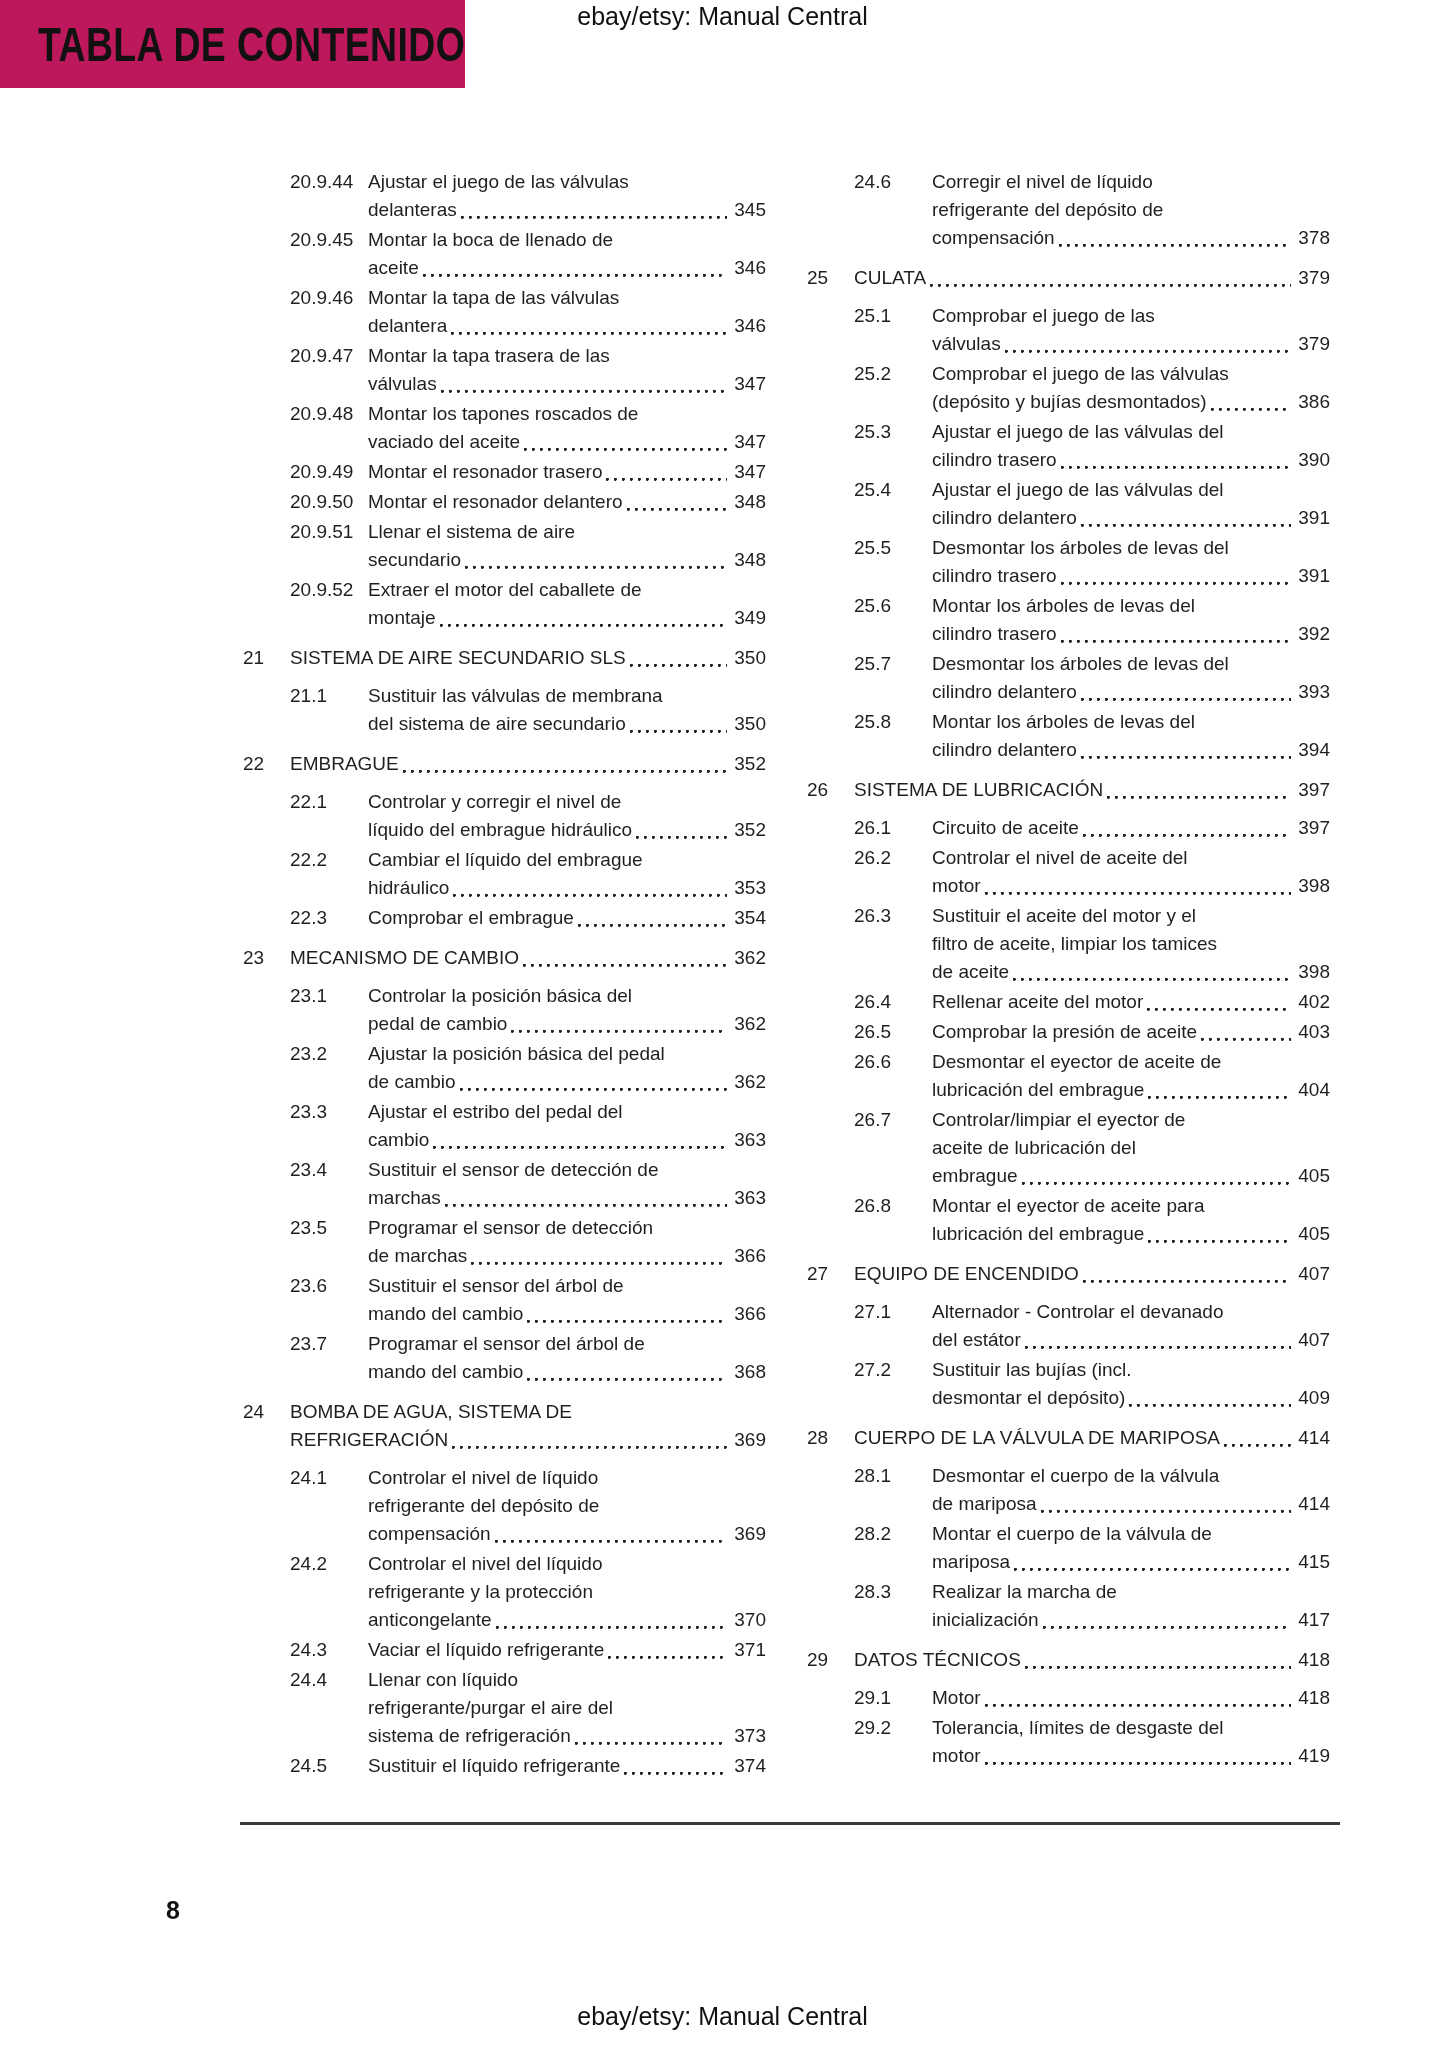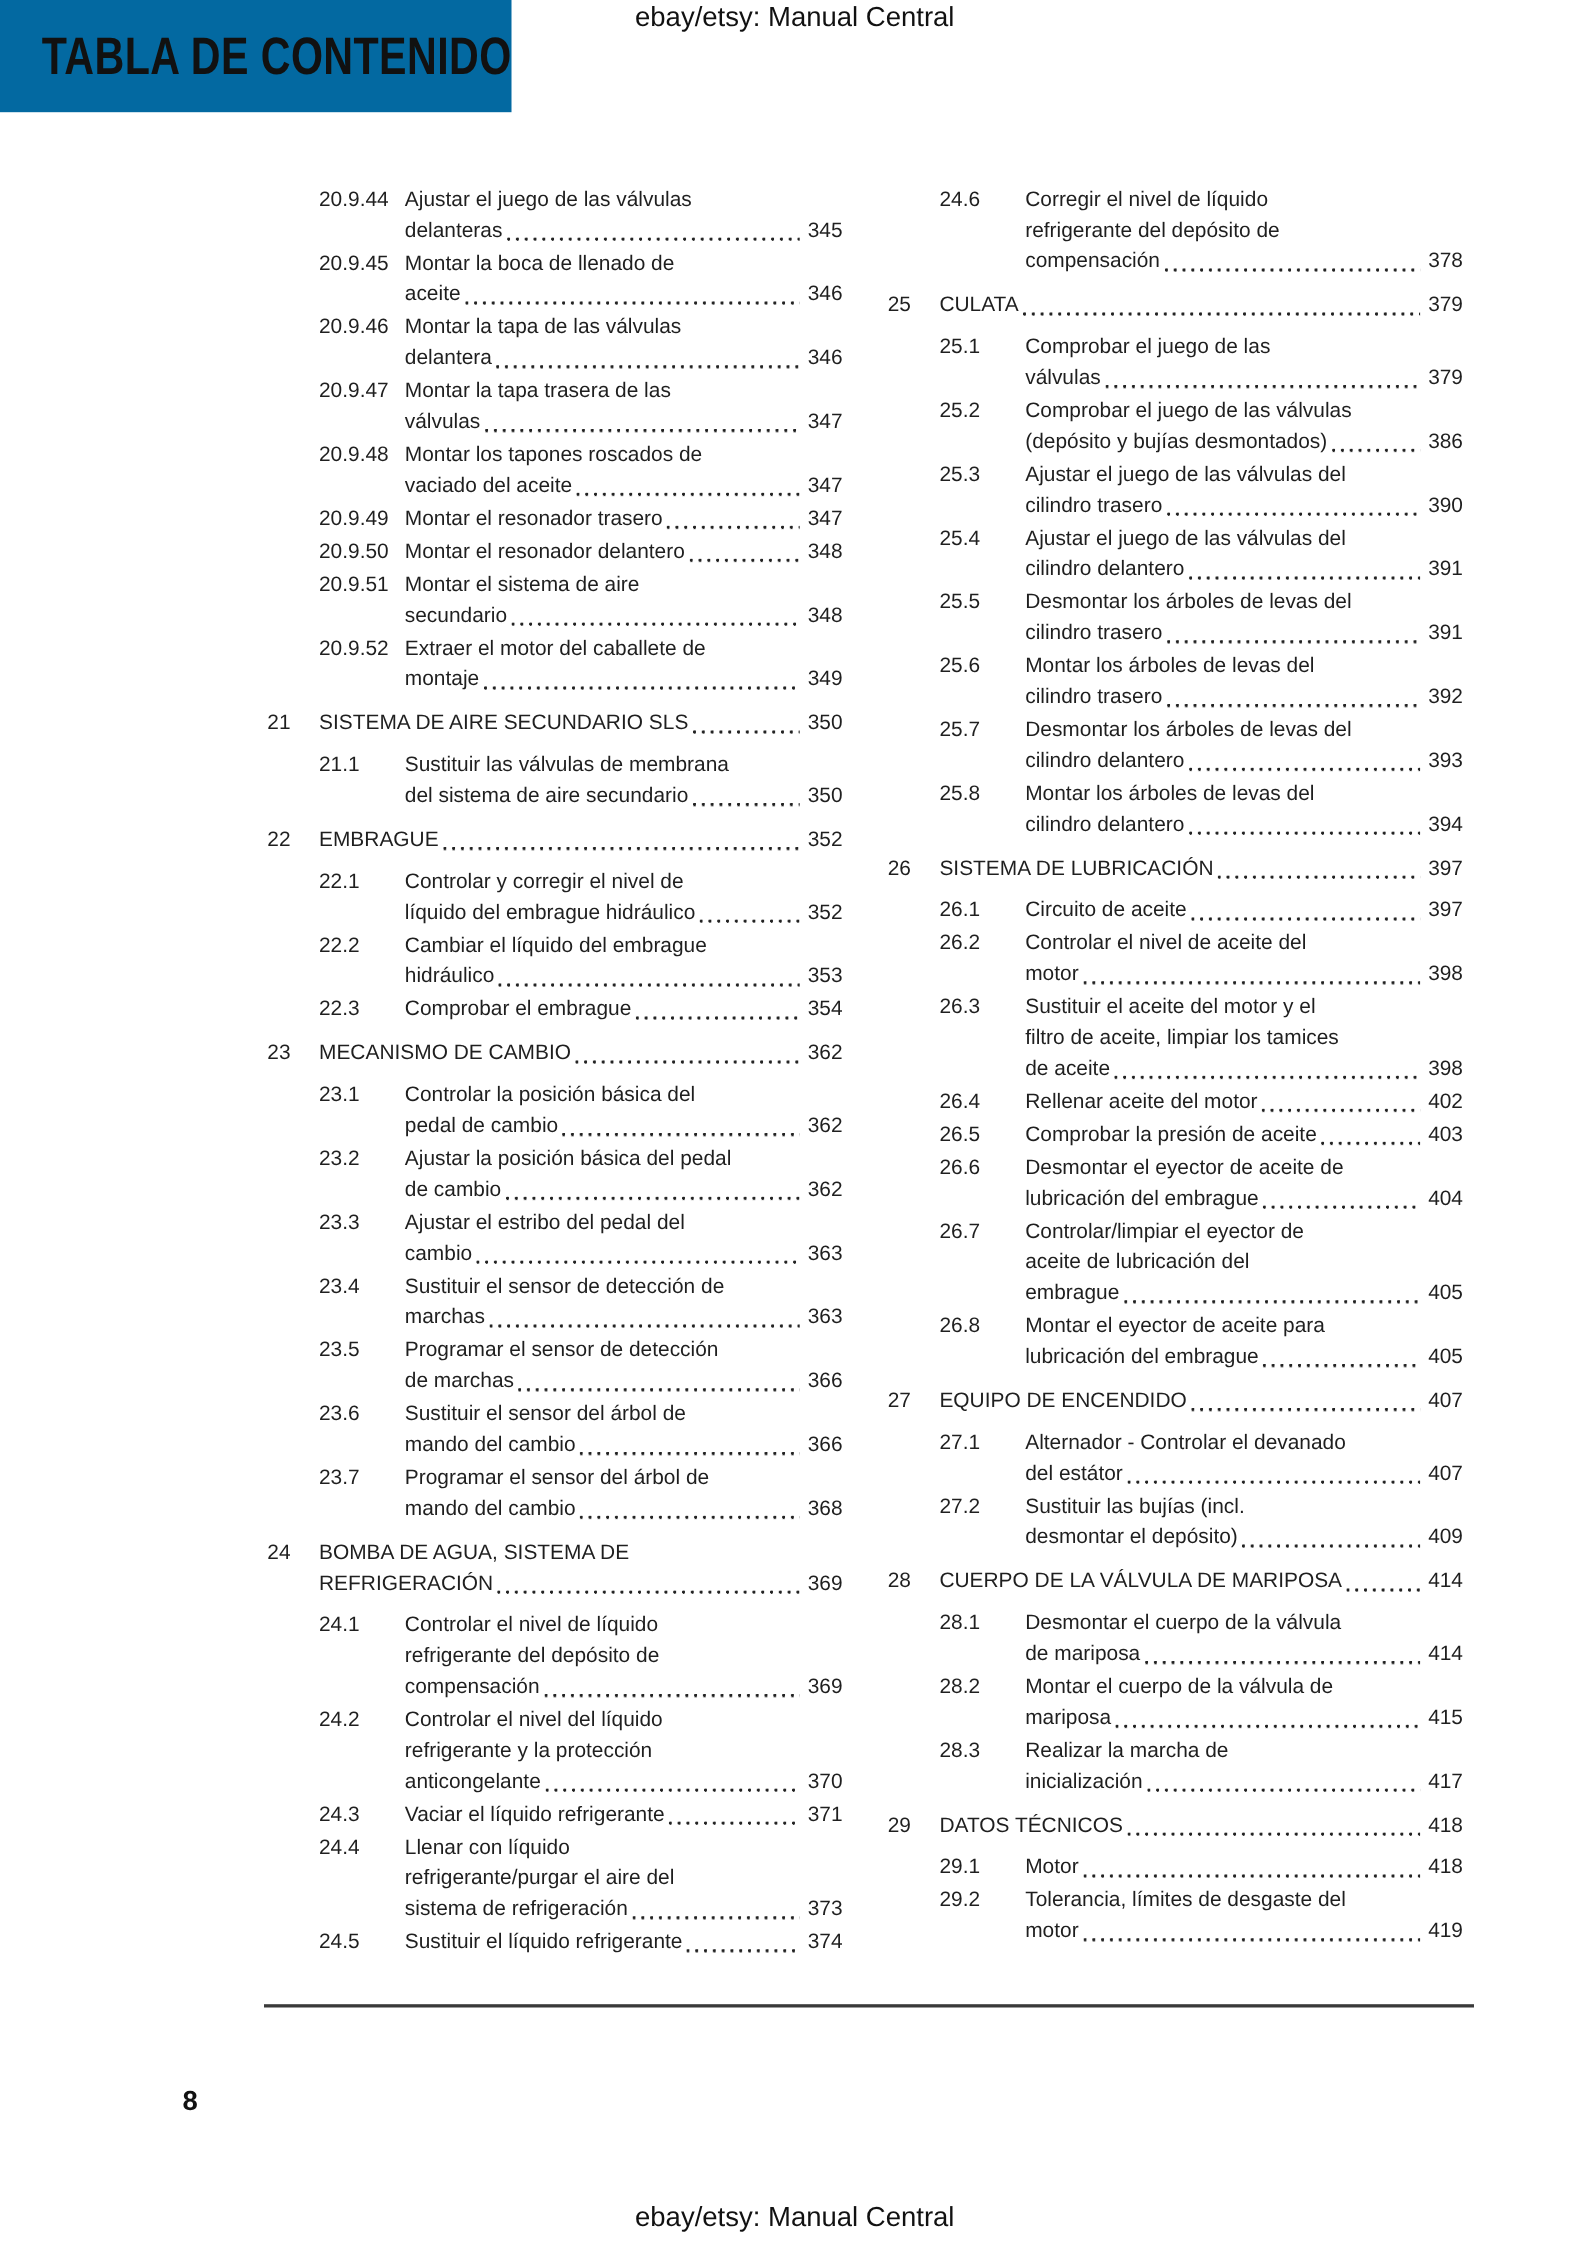--- a/index.html
+++ b/index.html
@@ -6,22 +6,22 @@
   .page{
     position:relative;
     width:1445px;height:2045px;
     background:#ffffff;
     font-family:"Liberation Sans", sans-serif;
     color:#1f1f1f;
     overflow:hidden;
   }
   .title-box{
     position:absolute;left:0;top:0;
-    width:465px;height:102px;
-    background:#0369a1;
+    width:465px;height:88px;
+    background:#be185d;
     display:flex;align-items:center;
   }
   .title-text{
     display:inline-block;
     margin-left:38px;
     font-size:48px;
     font-weight:bold;
     letter-spacing:0.5px;
     color:#111111;
     transform:scaleX(0.78);
@@ -172,21 +172,21 @@
             <div class="e-line last">
               <span class="e-text">Montar el resonador delantero</span>
               <span class="leader"></span>
               <span class="e-page">348</span>
             </div>
           </div>
         </div>
         <div class="entry section">
           <span class="e-num">20.9.51</span>
           <div class="e-body">
-            <div class="e-line">Montar el sistema de aire</div>
+            <div class="e-line">Llenar el sistema de aire</div>
             <div class="e-line last">
               <span class="e-text">secundario</span>
               <span class="leader"></span>
               <span class="e-page">348</span>
             </div>
           </div>
         </div>
         <div class="entry section">
           <span class="e-num">20.9.52</span>
           <div class="e-body">

